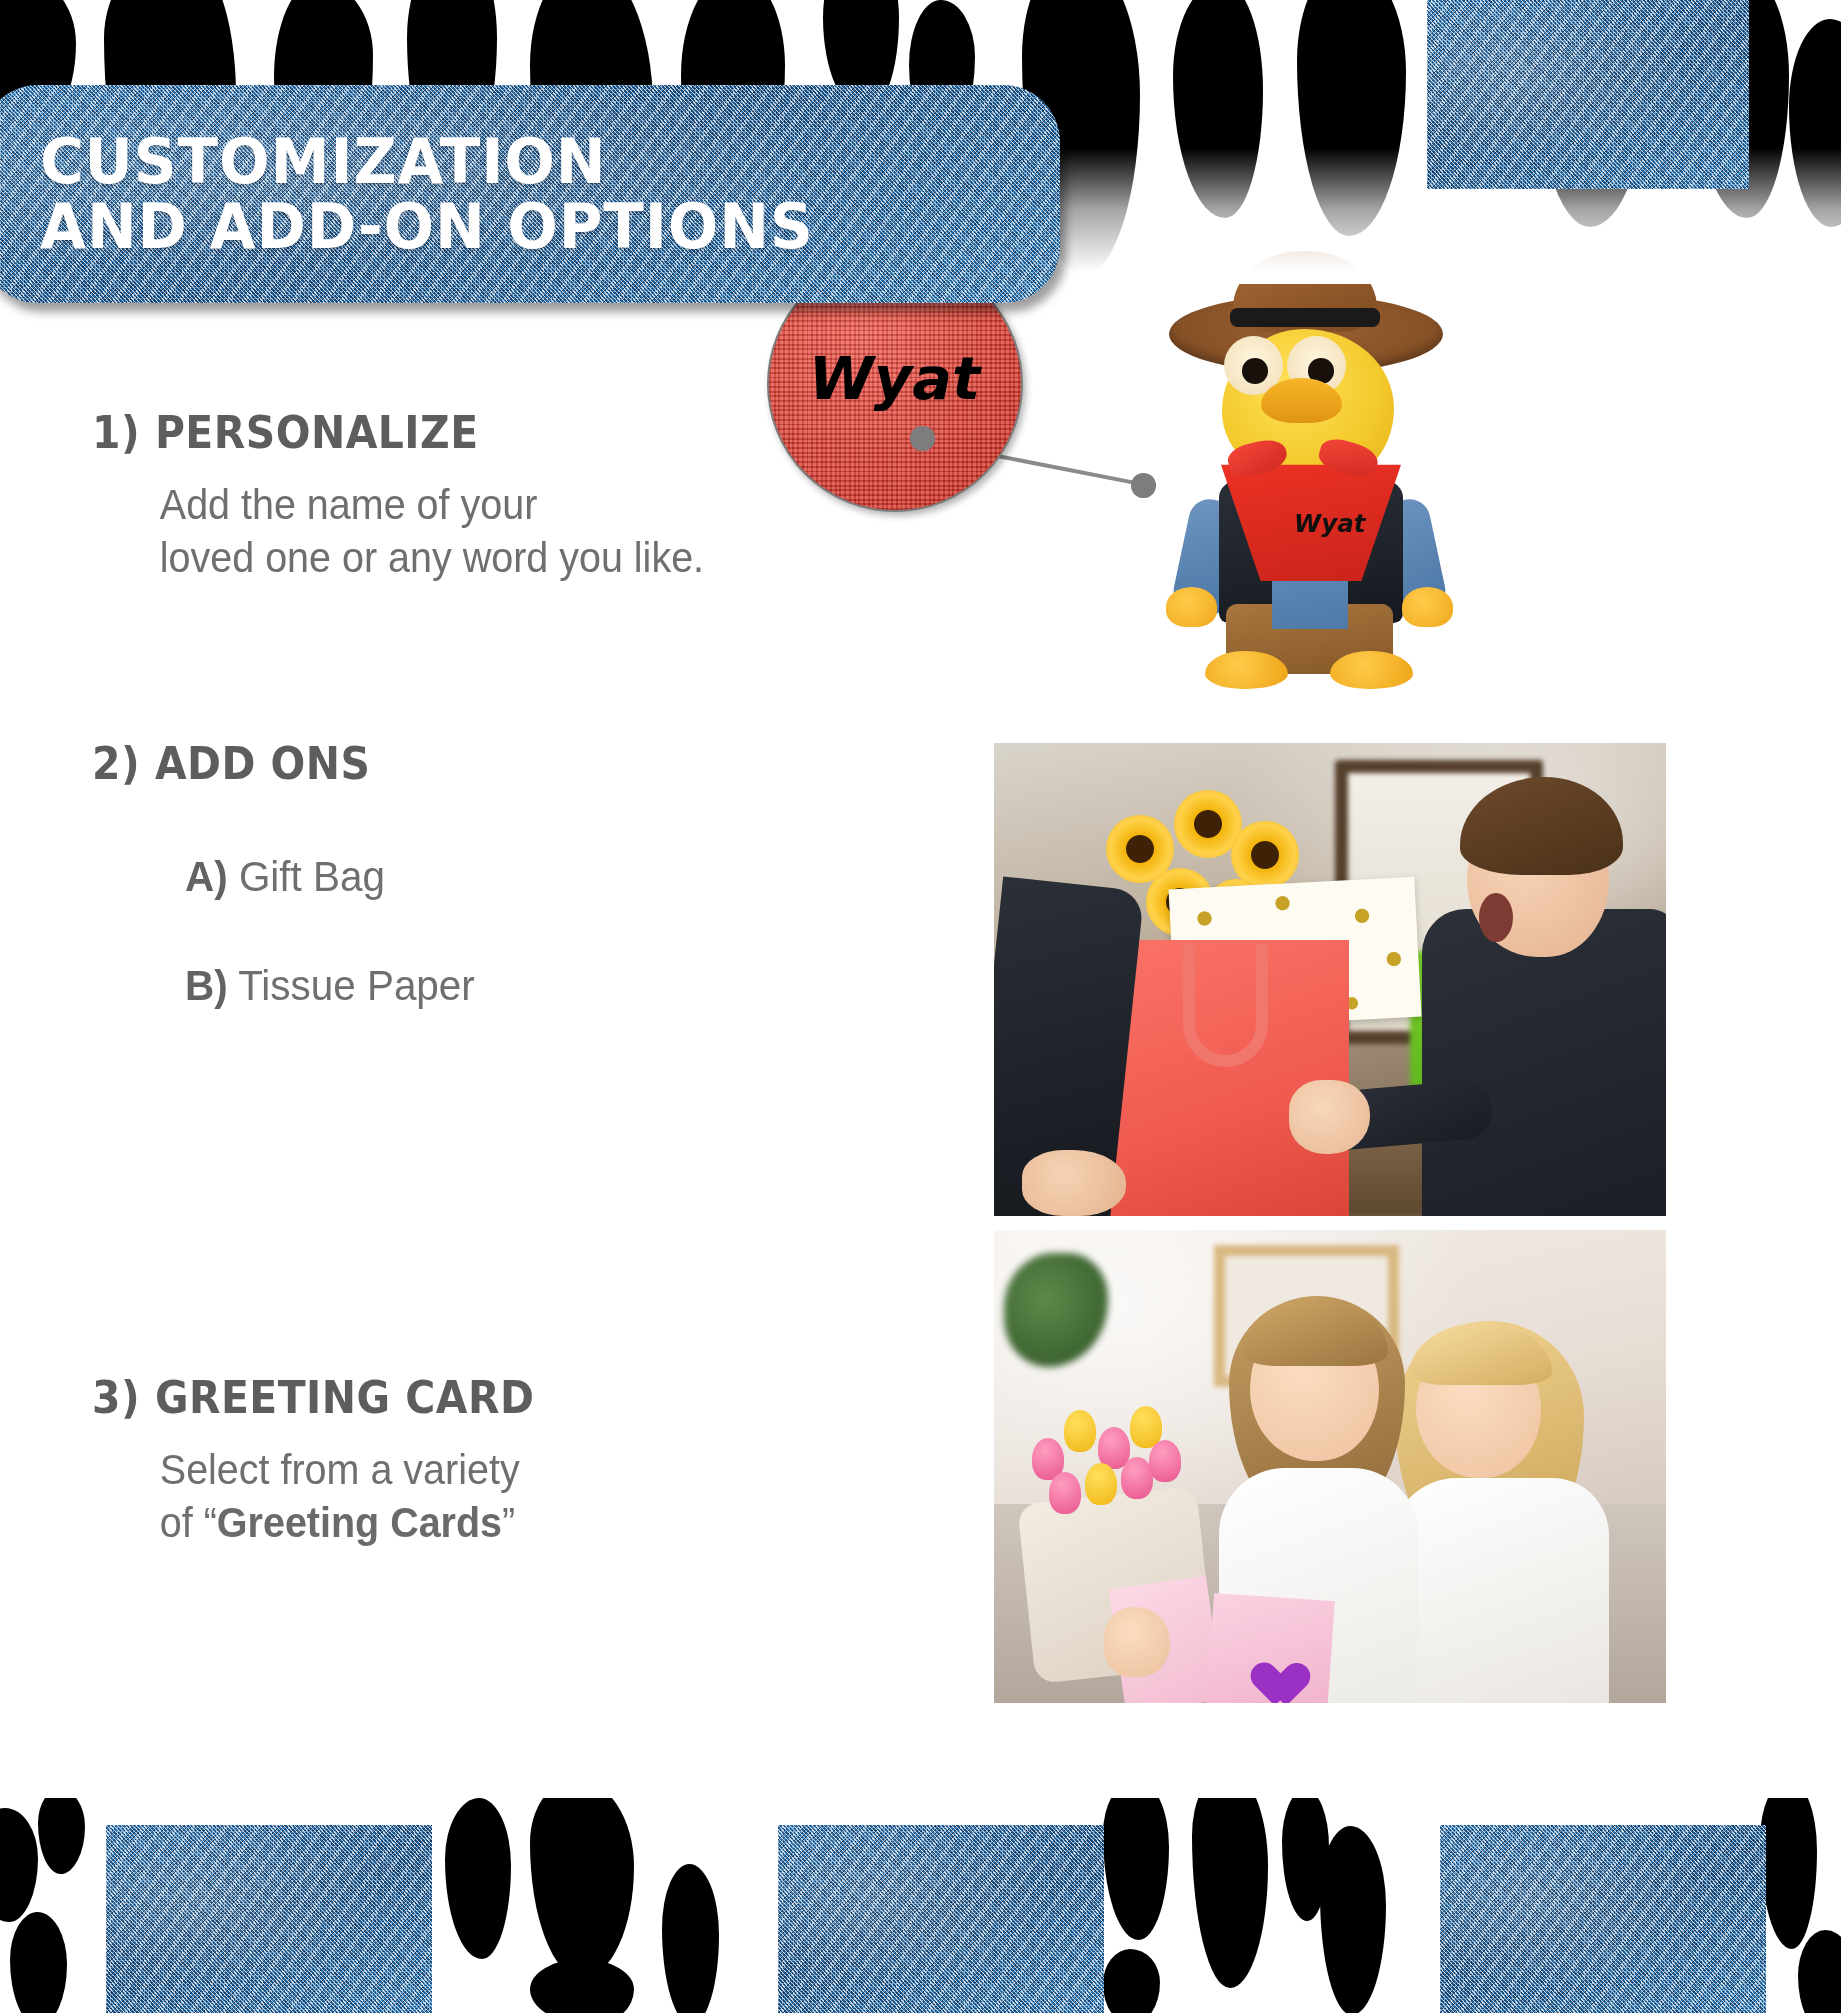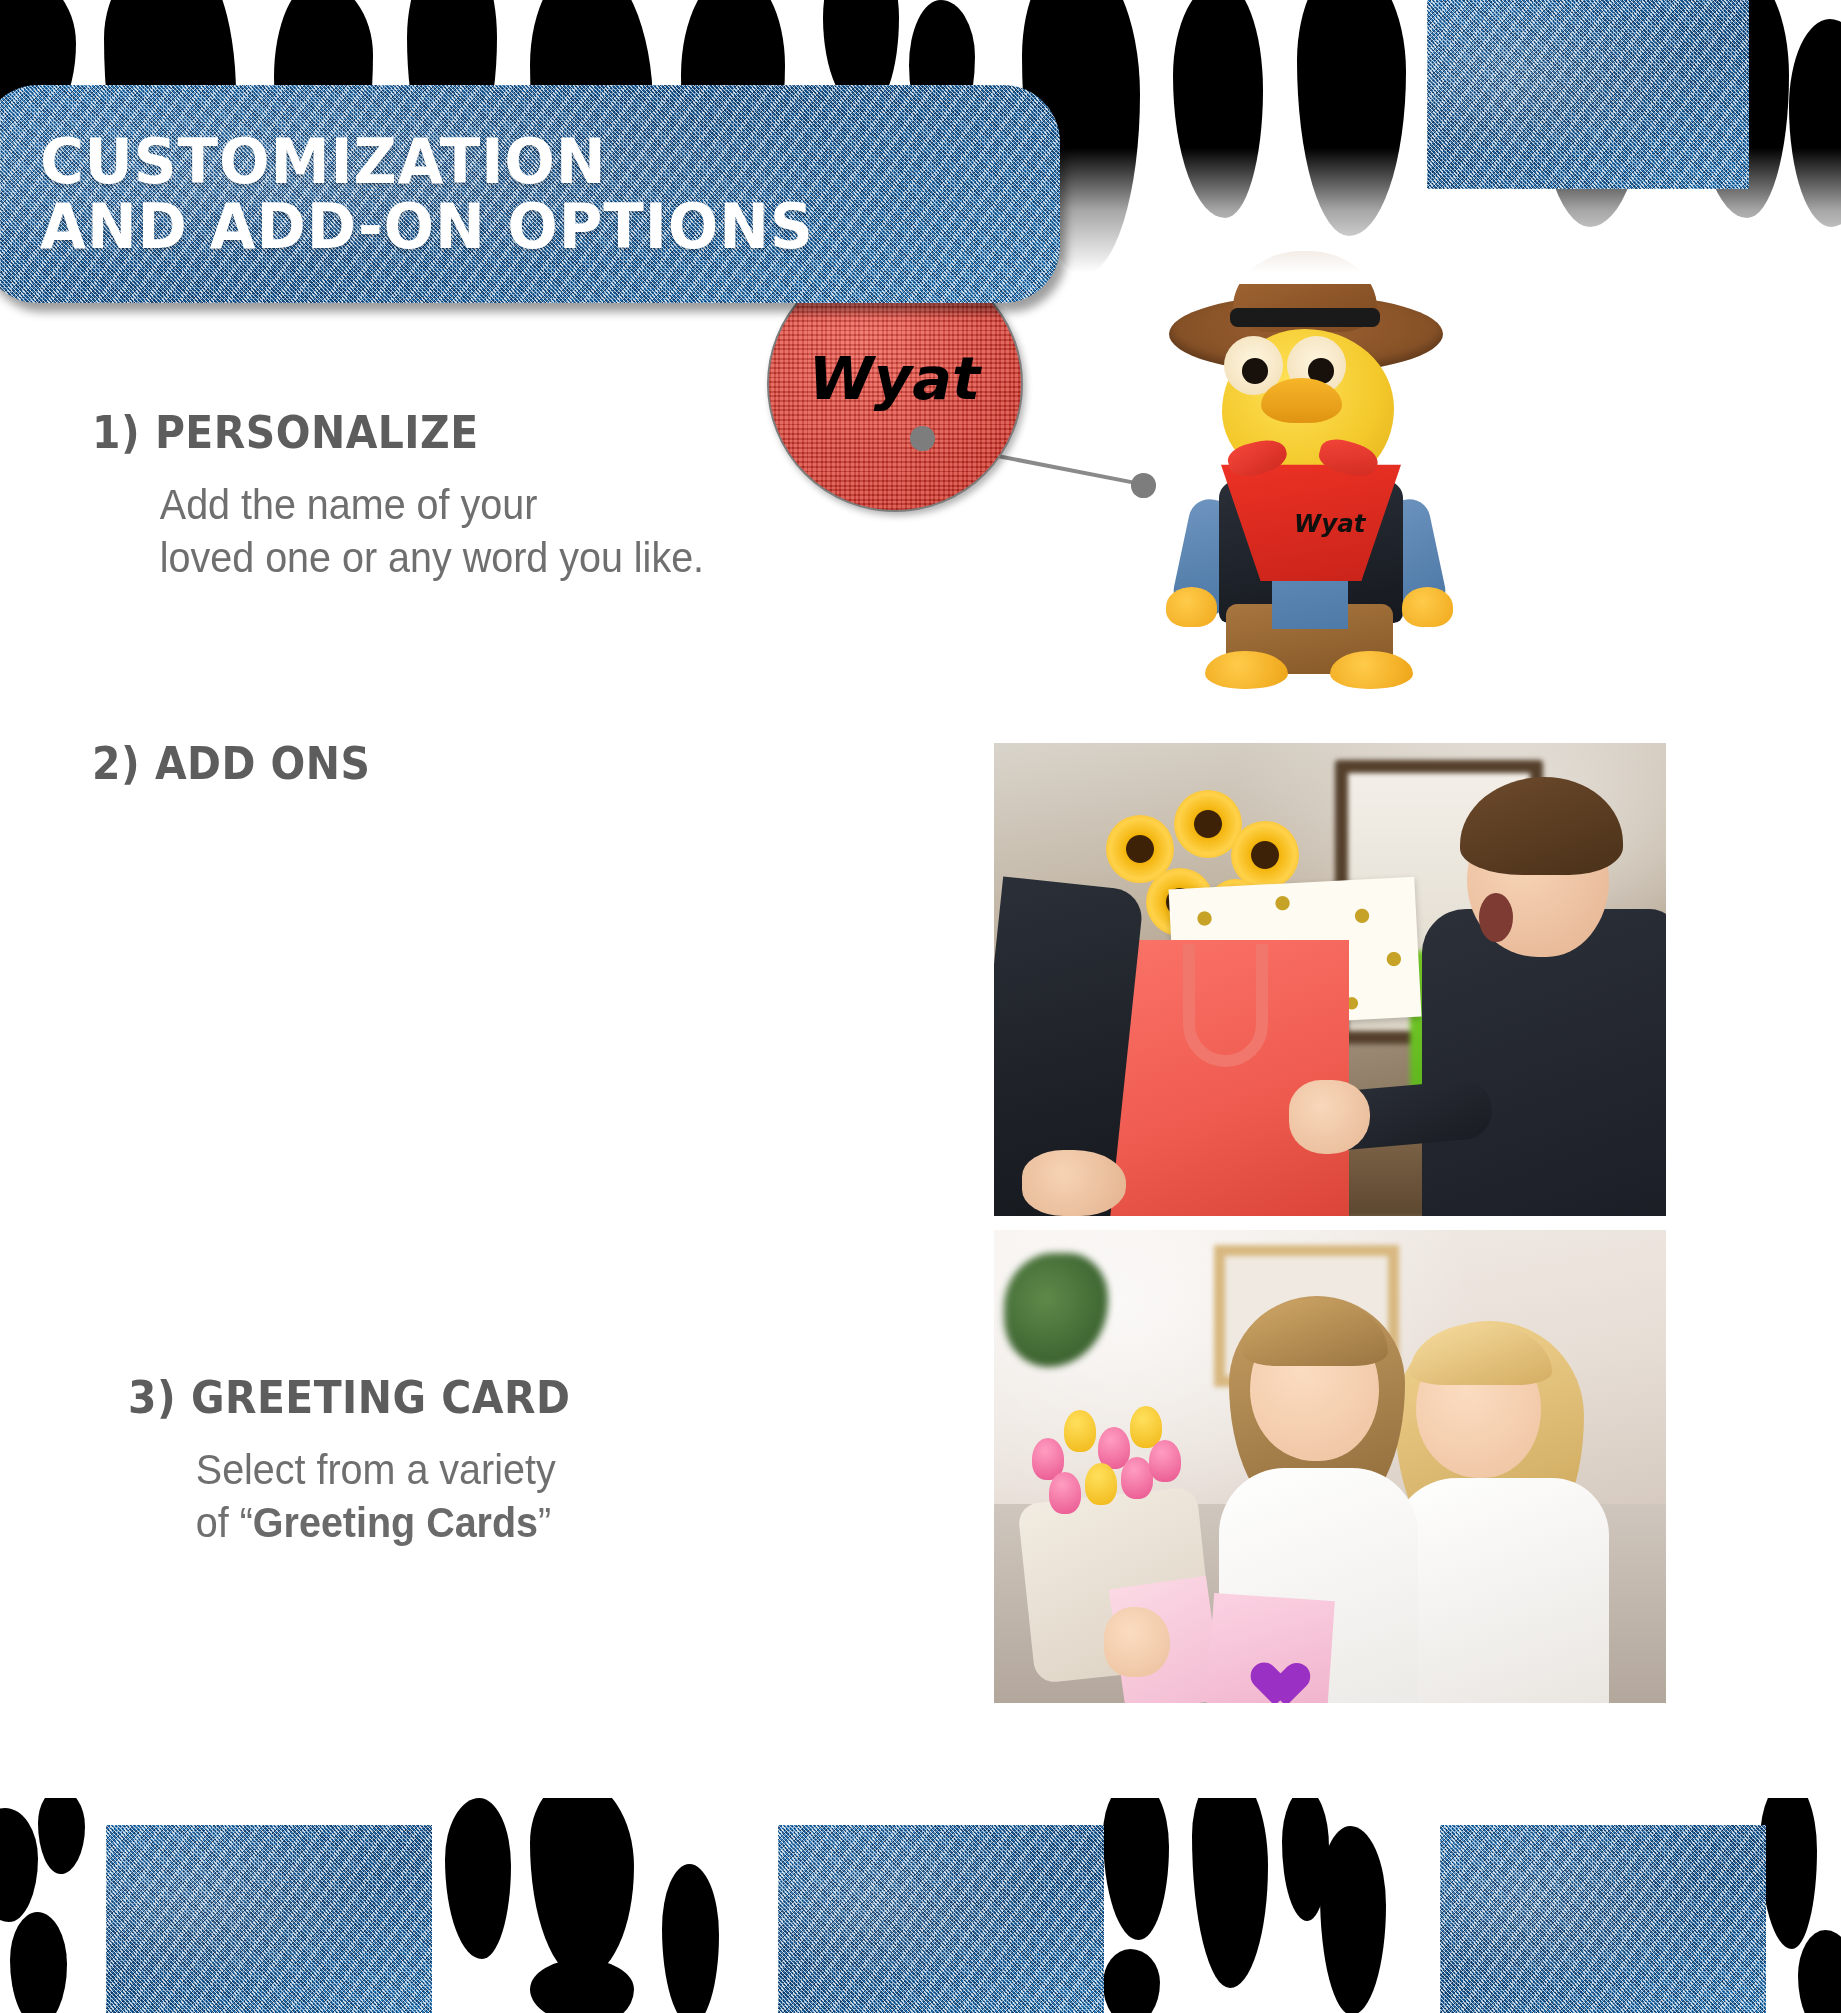--- a/index.html
+++ b/index.html
@@ -115,21 +115,21 @@
   .left-col {
     position: absolute;
     left: 0;
     top: 0;
     width: 984px;
   }
 
   .section { position: absolute; left: 0; width: 984px; }
   .sec-1 { top: 95px; }
   .sec-2 { top: 426px; }
-  .sec-3 { top: 1060px; margin-left: 36px; }
+  .sec-3 { top: 1060px; }
 
   .sec-head {
     color: #5d5d5d;
     font-family: "DejaVu Sans", sans-serif;
     font-weight: bold;
     font-size: 44px;
     letter-spacing: 0.5px;
     padding-left: 99px;
     transform: scaleX(0.93);
     transform-origin: left center;
@@ -619,20 +619,30 @@
     <div class="section sec-1">
       <div class="sec-head">1) PERSONALIZE</div>
       <div class="sec-body">
         <div>Add the name of your</div>
         <div>loved one or any word you like.</div>
       </div>
     </div>
 
     <div class="section sec-2">
       <div class="sec-head">2) ADD ONS</div>
+      <div class="addon-list">
+        <div class="addon-item">
+          <span class="letter">A)</span>
+          <span>Gift Bag</span>
+        </div>
+        <div class="addon-item">
+          <span class="letter">B)</span>
+          <span>Tissue Paper</span>
+        </div>
+      </div>
     </div>
 
     <div class="section sec-3">
       <div class="sec-head">3) GREETING CARD</div>
       <div class="sec-body">
         <div>Select from a variety</div>
         <div><span>of “</span><b>Greeting Cards</b><span>”</span></div>
       </div>
     </div>
 

